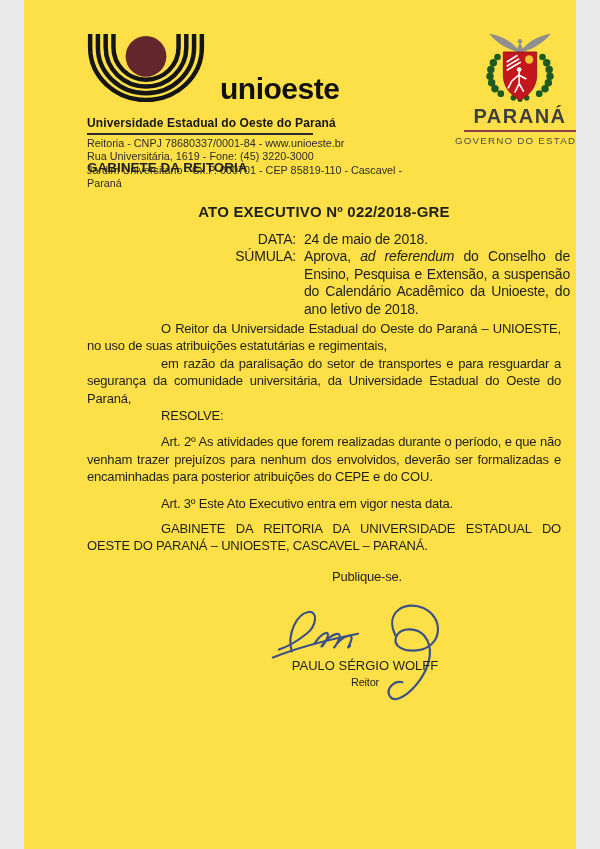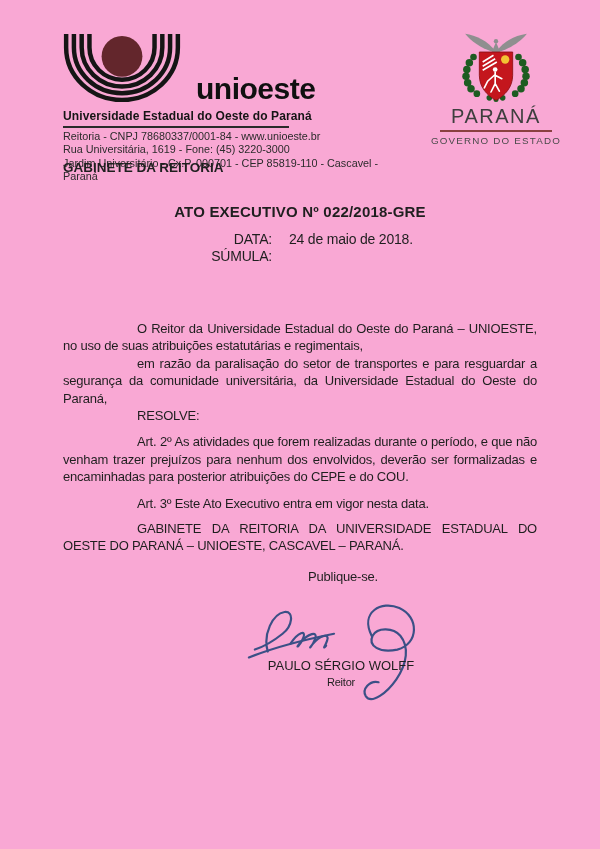--- a/index.html
+++ b/index.html
@@ -1,40 +1,40 @@
 <!DOCTYPE html>
 <html><head>
 <meta charset="utf-8">
 <style>
   html,body{margin:0;padding:0;background:#e9e9e9;}
   .page{
-    position:relative;width:600px;height:849px;margin:0 auto;background:#f9a8d4;
+    position:relative;width:552px;height:849px;margin:0 auto;background:#fde047;
     font-family:"Liberation Sans", sans-serif;color:#1f1f1f;overflow:hidden;
   }
   
   .header-left{position:absolute;left:63px;top:34px;width:345px;}
   .brand-row{display:flex;align-items:flex-end;}
   .logo-svg{width:118px;height:68px;display:block;flex:none;}
   .wordmark{font-weight:bold;font-size:30px;line-height:1;letter-spacing:-.5px;margin:0 0 -2px 15px;color:#101010;}
-  .university-name{font-weight:bold;font-size:12px;margin-top:7px;color:#151515;letter-spacing:.1px;}
+  .university-name{font-weight:bold;font-size:12px;margin-top:14px;color:#151515;letter-spacing:.1px;}
   .header-rule{width:226px;border-top:2px solid #2a2a2a;margin-top:3px;}
   .address{margin-top:2px;font-size:10.8px;line-height:13.4px;color:#2b2b2b;}
   
   .header-right{position:absolute;left:430px;top:30px;width:132px;text-align:center;}
   .coat-svg{width:100px;height:74px;display:block;margin:0 auto;}
-  .state-name{font-weight:normal;font-size:20px;letter-spacing:1.5px;color:#3e3e3e;margin-top:1px;}
+  .state-name{font-weight:bold;font-size:20px;letter-spacing:1.5px;color:#3e3e3e;margin-top:1px;}
   .state-rule{width:112px;border-top:2px solid #8a4040;margin:2px auto 3px;}
   .state-government{font-size:9.8px;letter-spacing:1.2px;color:#4a4a4a;}
   
   .office-title{position:absolute;left:63px;top:160px;font-weight:bold;font-size:13.5px;}
   .doc-title{position:absolute;left:0;top:203px;width:600px;text-align:center;font-weight:bold;font-size:15px;letter-spacing:.2px;}
   .meta{position:absolute;left:210px;top:231px;width:336px;font-size:14px;line-height:17.4px;letter-spacing:-.2px;}
   .meta-row{display:flex;}
   .meta-label{flex:0 0 62px;text-align:right;white-space:nowrap;}
-  .meta-value{margin-left:17px;flex:1;}
+  .meta-value{margin-left:8px;flex:1;}
   .meta-row.sumula .meta-value{text-align:justify;}
   .content{position:absolute;left:63px;top:320px;width:474px;font-size:13px;line-height:17.4px;letter-spacing:-.2px;text-align:justify;}
   .content p{margin:0;text-indent:74px;}
   .content p.resolve{}
   .content p.art1{margin-top:12px;}
   .content p.art2{margin-top:9px;}
   .content p.art3{margin-top:9px;}
   .content p.closing{margin-top:8px;}
   .content p.publish{margin-top:13px;text-indent:0;padding-left:86px;text-align:center;}
   em{font-style:italic;}
@@ -120,20 +120,21 @@
 
   <div class="doc-title">ATO EXECUTIVO Nº 022/2018-GRE</div>
 
   <div class="meta">
     <div class="meta-row">
       <span class="meta-label">DATA:</span>
       <span class="meta-value">24 de maio de 2018.</span>
     </div>
     <div class="meta-row sumula">
       <span class="meta-label">SÚMULA:</span>
+      <span class="meta-value"><span>Aprova, </span><em>ad referendum</em><span> do Conselho de Ensino, Pesquisa e Extensão, a suspensão do Calendário Acadêmico da Unioeste, do ano letivo de 2018.</span></span>
     </div>
   </div>
 
   <div class="content">
     <p>O Reitor da Universidade Estadual do Oeste do Paraná – UNIOESTE, no uso de suas atribuições estatutárias e regimentais,</p>
     <p>em razão da paralisação do setor de transportes e para resguardar a segurança da comunidade universitária, da Universidade Estadual do Oeste do Paraná,</p>
     <p class="resolve">RESOLVE:</p>
     <p class="art2">Art. 2º As atividades que forem realizadas durante o período, e que não venham trazer prejuízos para nenhum dos envolvidos, deverão ser formalizadas e encaminhadas para posterior atribuições do CEPE e do COU.</p>
     <p class="art3">Art. 3º Este Ato Executivo entra em vigor nesta data.</p>
     <p class="closing">GABINETE DA REITORIA DA UNIVERSIDADE ESTADUAL DO OESTE DO PARANÁ – UNIOESTE, CASCAVEL – PARANÁ.</p>

